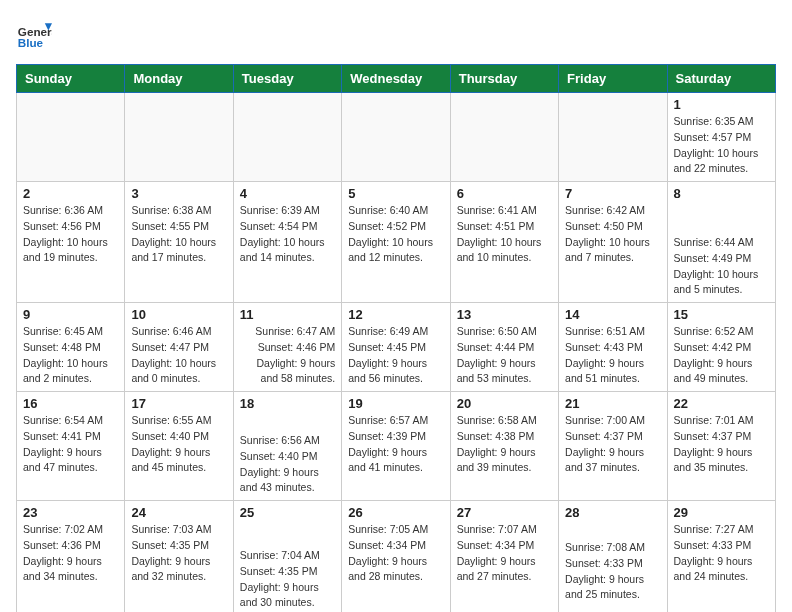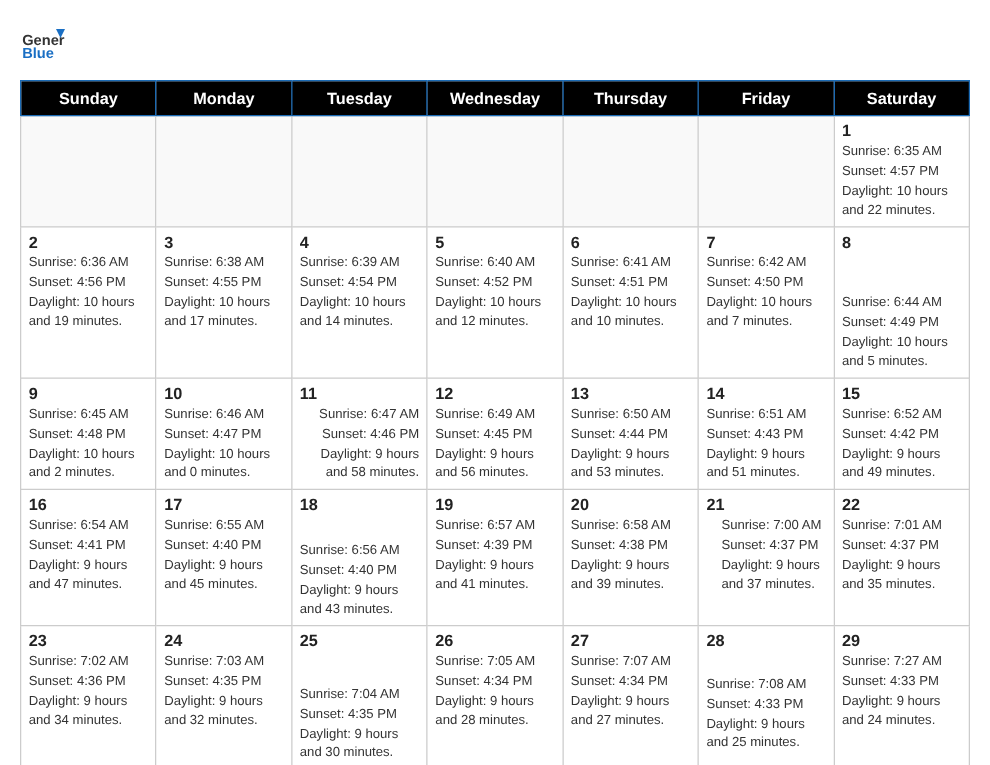--- a/index.html
+++ b/index.html
@@ -37,27 +37,27 @@
       font-size: 16px;
       font-weight: 400;
       color: #555;
     }
     .calendar {
       width: 100%;
       border-collapse: collapse;
       border: 1px solid #ccc;
     }
     .calendar th {
-      background-color: #000000;
+      background-color: #15803d;
       color: #fff;
       font-size: 13px;
       font-weight: bold;
       padding: 6px 8px;
       border: 1px solid #1a6ab4;
-      text-align: center;
+      text-align: left;
     }
     .calendar td {
       border: 1px solid #ccc;
       vertical-align: top;
       padding: 4px 6px;
       width: calc(100% / 7);
       min-height: 70px;
       font-size: 11px;
       color: #333;
       background: #fff;
@@ -239,21 +239,21 @@
 Daylight: 9 hours and 41 minutes.</div>
         </td>
         <td>
           <span class="day-number">20</span>
           <div class="day-info" style="white-space: pre-line;">Sunrise: 6:58 AM
 Sunset: 4:38 PM
 Daylight: 9 hours and 39 minutes.</div>
         </td>
         <td>
           <span class="day-number">21</span>
-          <div class="day-info" style="white-space: pre-line; margin-left: 12px;">Sunrise: 7:00 AM
+          <div class="day-info" style="white-space: pre-line;">Sunrise: 7:00 AM
 Sunset: 4:37 PM
 Daylight: 9 hours and 37 minutes.</div>
         </td>
         <td>
           <span class="day-number">22</span>
           <div class="day-info" style="white-space: pre-line;">Sunrise: 7:01 AM
 Sunset: 4:37 PM
 Daylight: 9 hours and 35 minutes.</div>
         </td>
       </tr>

